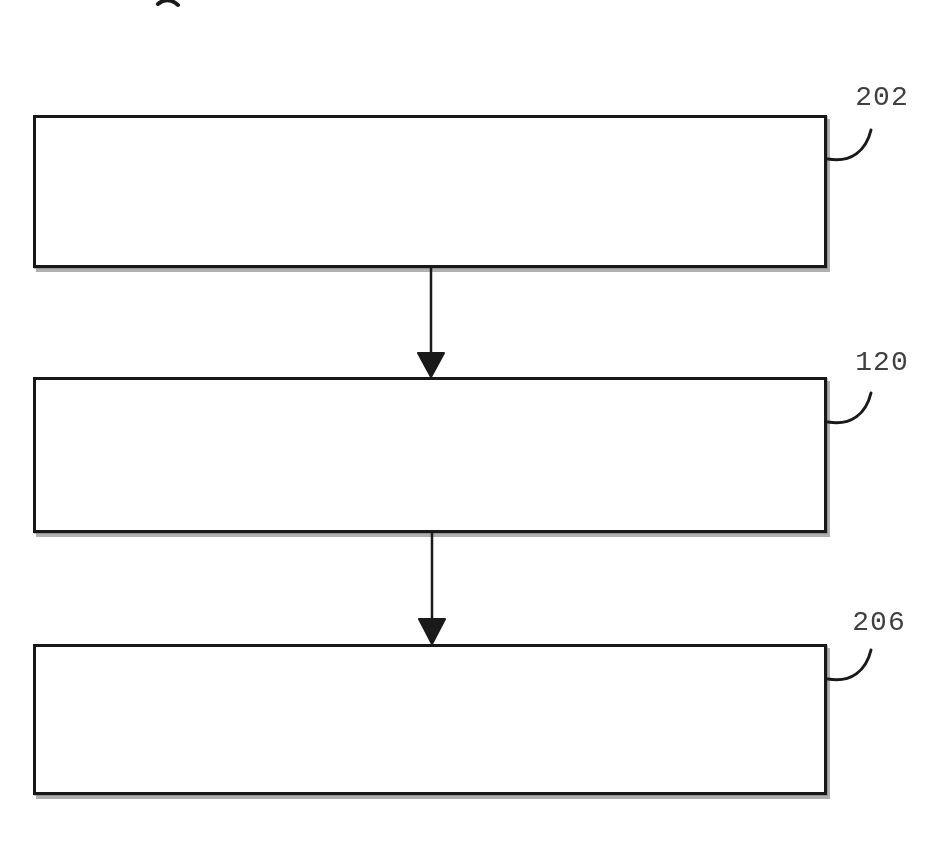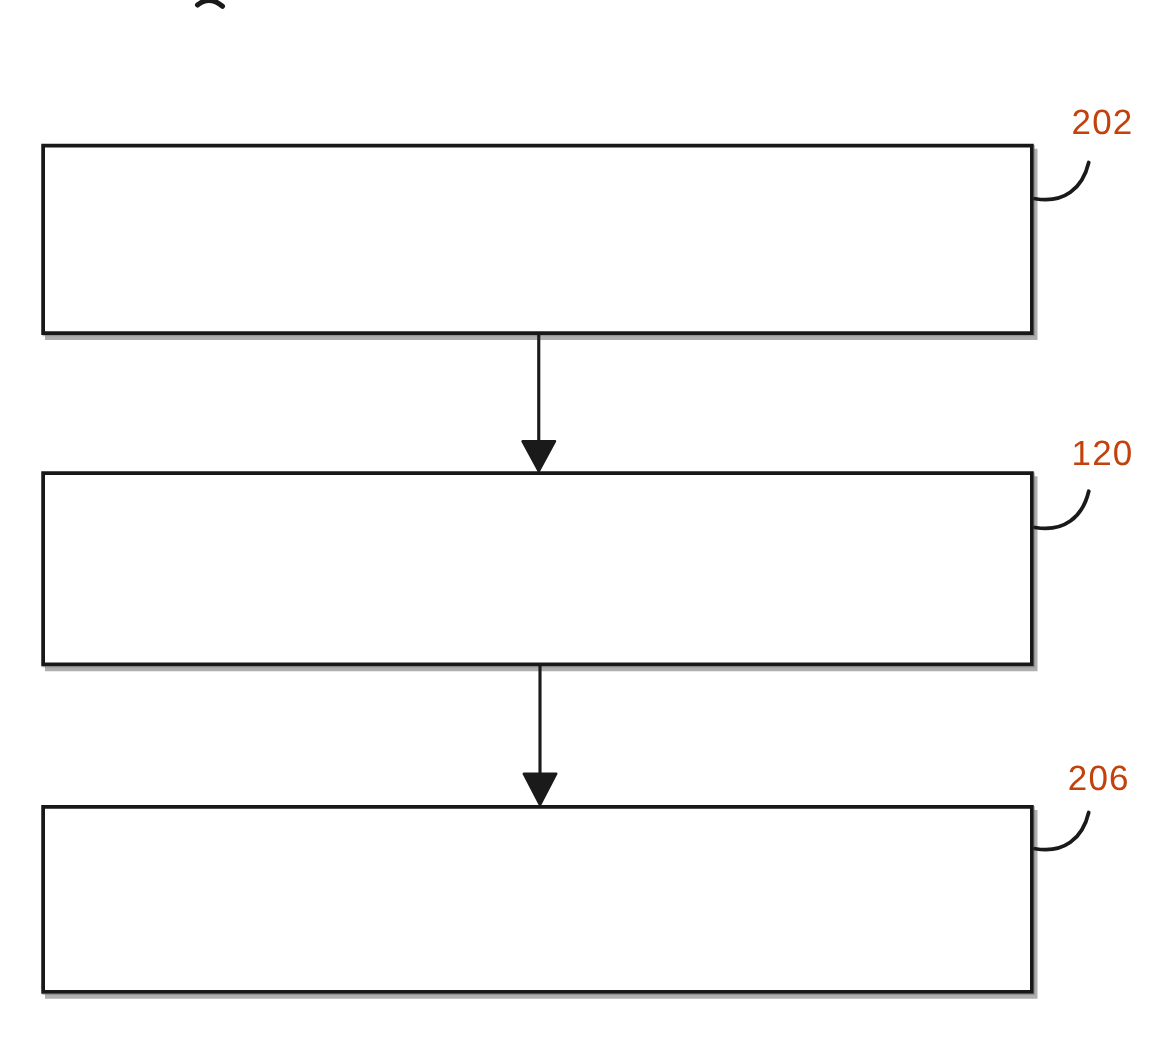--- a/index.html
+++ b/index.html
@@ -25,21 +25,22 @@
   }
   #box-202 { top: 115px; height: 147px; }
   #box-204 { top: 377px; height: 150px; }
   #box-206 { top: 644px; height: 145px; }
   .ref-label {
     position: absolute;
     width: 64px;
     text-align: center;
     font-size: 28px;
     letter-spacing: 1px;
-    color: #c2410c;
+    color: #404040;
+    font-family: Liberation Mono, monospace;
   }
   #ref-202 { left: 850px; top: 82px; }
   #ref-204 { left: 850px; top: 347px; }
   #ref-206 { left: 847px; top: 607px; }
   svg.overlay {
     position: absolute;
     left: 0;
     top: 0;
     pointer-events: none;
   }

